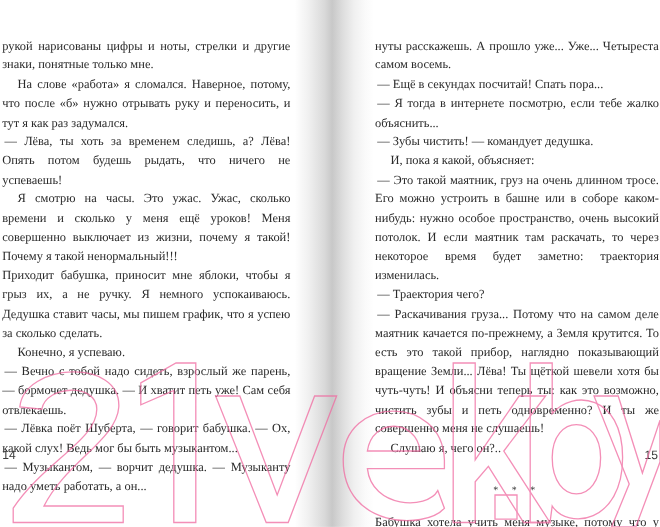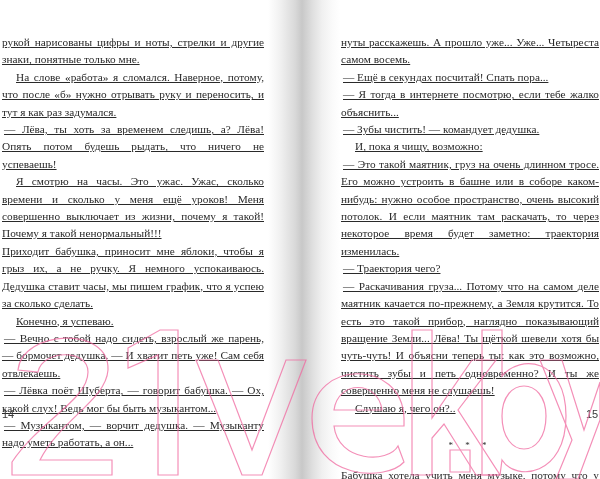--- a/index.html
+++ b/index.html
@@ -5,21 +5,21 @@
   html, body { margin:0; padding:0; }
   body { width:600px; height:479px; overflow:hidden; background:#ffffff; position:relative; }
   .spread { position:absolute; left:0; top:0; width:600px; height:479px;
     background: linear-gradient(to right,
       #ffffff 0px, #ffffff 268px, #f1f1f1 280px, #d9d9d9 295px, #c8c8c8 302px,
       #dedede 312px, #f0f0f0 322px, #fafafa 332px, #ffffff 340px, #ffffff 600px); }
   .page { position:absolute; top:34px; font-family:"Liberation Serif", "DejaVu Serif", serif;
     font-size:11.3px; line-height:17.4px; color:#2a2a2a; text-align:justify; }
   .page.left { left:2px; width:262px; }
   .page.right { left:341px; width:258px; }
-  .page p { margin:0;text-decoration:underline; }
+  .page p { margin:0; }
   .page p.ind { text-indent:14px; }
   .page p.dlg { text-indent:2px; }
   .page p.gap { }
   .page p.last { text-align-last:justify; }
   .stars { text-align:center; margin:20px 0 13px 0; letter-spacing:5px; font-size:9px; }
   .pnum { position:absolute; top:408px; font-family:Liberation Sans, sans-serif; font-size:11px; color:#3a3a3a; }
   .pnum.left { left:2px; }
   .pnum.right { left:586px; }
   .watermark { position:absolute; left:0; top:300px; width:600px; height:179px; pointer-events:none; }
 </style>
@@ -40,21 +40,21 @@
     <p class="dlg">— Музыкантом, — ворчит дедушка. — Музыканту надо уметь работать, а он...</p>
 
   </div>
   <div class="pnum left">14</div>
 
   <div class="page right">
     <p class="plain">нуты расскажешь. А прошло уже... Уже... Четыреста самом восемь.</p>
     <p class="dlg">— Ещё в секундах посчитай! Спать пора...</p>
     <p class="dlg">— Я тогда в интернете посмотрю, если тебе жалко объяснить...</p>
     <p class="dlg">— Зубы чистить! — командует дедушка.</p>
-    <p class="ind">И, пока я чищу, возможно:</p>
+    <p class="ind">И, пока я какой, объясняет:</p>
     <p class="dlg">— Это такой маятник, груз на очень длинном тросе. Его можно устроить в башне или в соборе каком-нибудь: нужно особое пространство, очень высокий потолок. И если маятник там раскачать, то через некоторое время будет заметно: траектория изменилась.</p>
     <p class="dlg">— Траектория чего?</p>
     <p class="dlg">— Раскачивания груза... Потому что на самом деле маятник качается по-прежнему, а Земля крутится. То есть это такой прибор, наглядно показывающий вращение Земли... Лёва! Ты щёткой шевели хотя бы чуть-чуть! И объясни теперь ты: как это возможно, чистить зубы и петь одновременно? И ты же совершенно меня не слушаешь!</p>
     <p class="ind">Слушаю я, чего он?..</p>
     <div class="stars">* * *</div>
     <p class="plain last">Бабушка хотела учить меня музыке, потому что у меня хороший слух и я всё время пою, сам не замечаю, как пою. И, когда мне было пять лет, к нам пришла Елизавета Эрнестовна. Всё было ничего, если бы не её кофта.</p>
   </div>
   <div class="pnum right">15</div>
 
   <svg class="watermark" viewBox="0 0 600 179" xmlns="http://www.w3.org/2000/svg">

